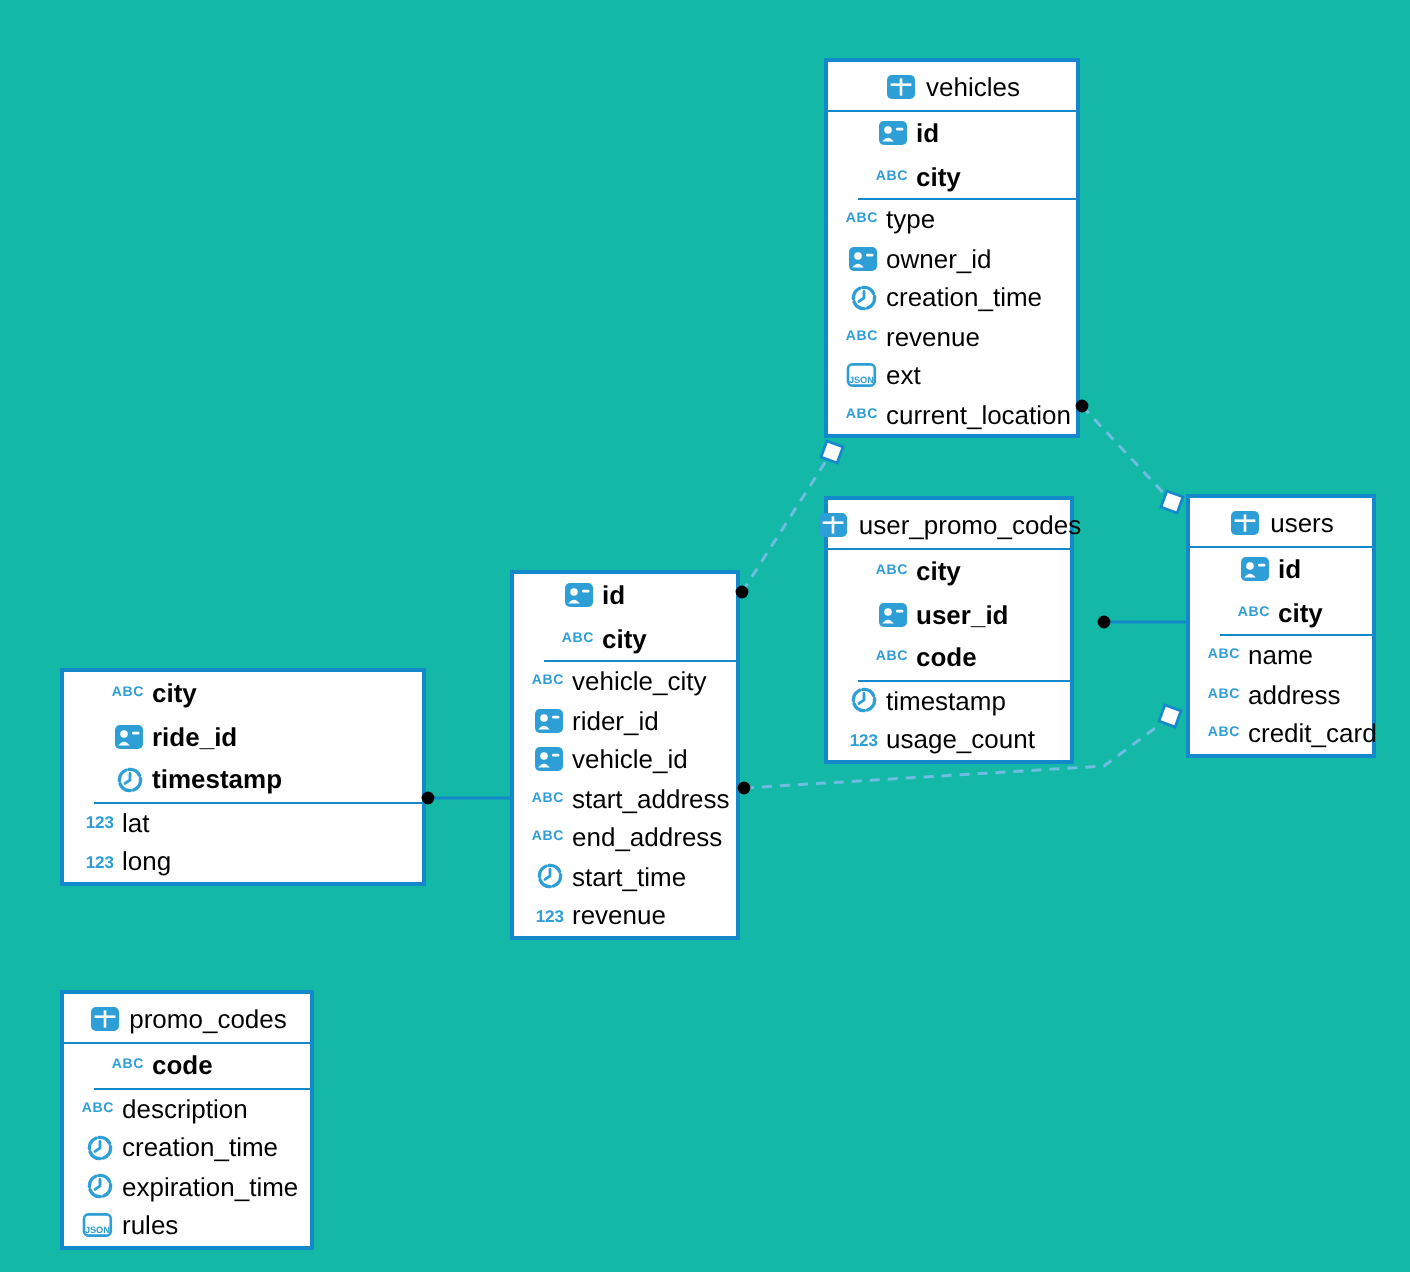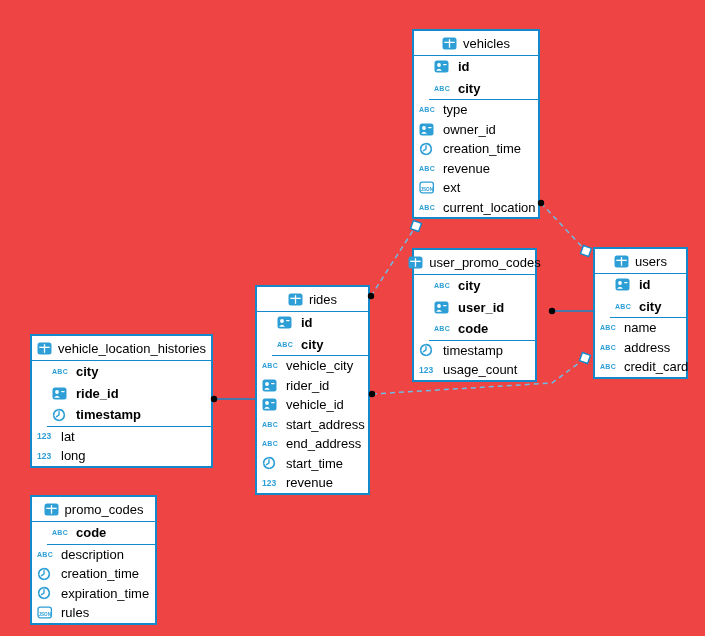--- a/index.html
+++ b/index.html
@@ -1,37 +1,37 @@
 <!DOCTYPE html>
 <html><head>
 <meta charset="utf-8">
 <style>
   html,body{margin:0;padding:0;background:#ffffff;}
   .canvas{
-    position:relative;width:705px;height:636px;background:#ef4444;
+    position:relative;width:705px;height:636px;background:#14b8a6;
     font-family:"Liberation Sans",sans-serif;overflow:hidden;
   }
   #connections-layer{position:absolute;left:0;top:0;z-index:2;pointer-events:none;}
   #connections-layer [data-interactable]{pointer-events:auto;}
   .erd-table{
     position:absolute;background:#ffffff;border:2px solid #1389cb;
     box-sizing:border-box;z-index:1;
   }
   .erd-header{
     display:flex;align-items:center;justify-content:center;gap:5px;
     height:24px;border-bottom:1.5px solid #1389cb;
     font-size:13px;color:#000;cursor:default;white-space:nowrap;
   }
   .erd-section.pk{border-bottom:1px solid #1389cb;margin-left:15px;}
   .erd-row{
     display:flex;align-items:center;gap:4px;padding:0 6px 0 5px;
     height:19.5px;font-size:13px;color:#000;white-space:nowrap;
   }
   .erd-section.pk .erd-row{font-weight:700;height:21.5px;}
-  .icon-box{flex:0 0 20px;width:20px;display:flex;align-items:center;justify-content:flex-start;}
+  .icon-box{flex:0 0 20px;width:20px;display:flex;align-items:center;justify-content:flex-end;}
   .abc-icon{color:#2d9fd6;font-size:7px;font-weight:700;letter-spacing:.3px;line-height:1;}
   .num-icon{color:#2d9fd6;font-size:8.5px;font-weight:600;line-height:1;}
   .erd-header .icon-box{flex:0 0 16px;width:16px;}
 </style>
 </head>
 <body>
 
 <div class="canvas" data-interactable="false">
   <svg id="connections-layer" width="705" height="636" data-interactable="false">
       <polyline points="371,296 414,229" fill="none" stroke="#6fbce4" stroke-width="1.5" stroke-dasharray="5 4" data-interactable="true"></polyline>
@@ -228,30 +228,20 @@
           </div>
           <div class="erd-row" data-interactable="true">
             <span class="icon-box" data-interactable="false">
               <span class="abc-icon">ABC</span>
             </span>
             <span data-interactable="false">credit_card</span>
           </div>
         </div>
       </div>
       <div class="erd-table" data-interactable="true" style="left: 255px; top: 285px; width: 115px;">
-        <div class="erd-header" data-interactable="true">
-          <span class="icon-box" data-interactable="false">
-            <svg width="15" height="13" viewBox="0 0 15 13">
-              <rect x="0.5" y="0.5" width="14" height="12" rx="2.5" fill="#2d9fd6"></rect>
-              <rect x="2.3" y="4.7" width="10.4" height="1.3" fill="#fff"></rect>
-              <rect x="6.85" y="2.2" width="1.3" height="8.6" fill="#fff"></rect>
-            </svg>
-          </span>
-          <span data-interactable="false">rides</span>
-        </div>
         <div class="erd-section pk" data-interactable="false">
           <div class="erd-row" data-interactable="true">
             <span class="icon-box" data-interactable="false">
               <svg width="15" height="13" viewBox="0 0 15 13">
                 <rect x="0.5" y="0.5" width="14" height="12" rx="2.5" fill="#2d9fd6"></rect>
                 <circle cx="5" cy="5" r="1.9" fill="#fff"></circle>
                 <path d="M2.1 10.8 Q5 6.9 7.9 10.8 Z" fill="#fff"></path>
                 <rect x="9" y="3.9" width="3.7" height="1.4" rx="0.7" fill="#fff"></rect>
               </svg>
             </span>
@@ -316,30 +306,20 @@
           </div>
           <div class="erd-row" data-interactable="true">
             <span class="icon-box" data-interactable="false">
               <span class="num-icon">123</span>
             </span>
             <span data-interactable="false">revenue</span>
           </div>
         </div>
       </div>
       <div class="erd-table" data-interactable="true" style="left: 30px; top: 334px; width: 183px;">
-        <div class="erd-header" data-interactable="true">
-          <span class="icon-box" data-interactable="false">
-            <svg width="15" height="13" viewBox="0 0 15 13">
-              <rect x="0.5" y="0.5" width="14" height="12" rx="2.5" fill="#2d9fd6"></rect>
-              <rect x="2.3" y="4.7" width="10.4" height="1.3" fill="#fff"></rect>
-              <rect x="6.85" y="2.2" width="1.3" height="8.6" fill="#fff"></rect>
-            </svg>
-          </span>
-          <span data-interactable="false">vehicle_location_histories</span>
-        </div>
         <div class="erd-section pk" data-interactable="false">
           <div class="erd-row" data-interactable="true">
             <span class="icon-box" data-interactable="false">
               <span class="abc-icon">ABC</span>
             </span>
             <span data-interactable="false">city</span>
           </div>
           <div class="erd-row" data-interactable="true">
             <span class="icon-box" data-interactable="false">
               <svg width="15" height="13" viewBox="0 0 15 13">

